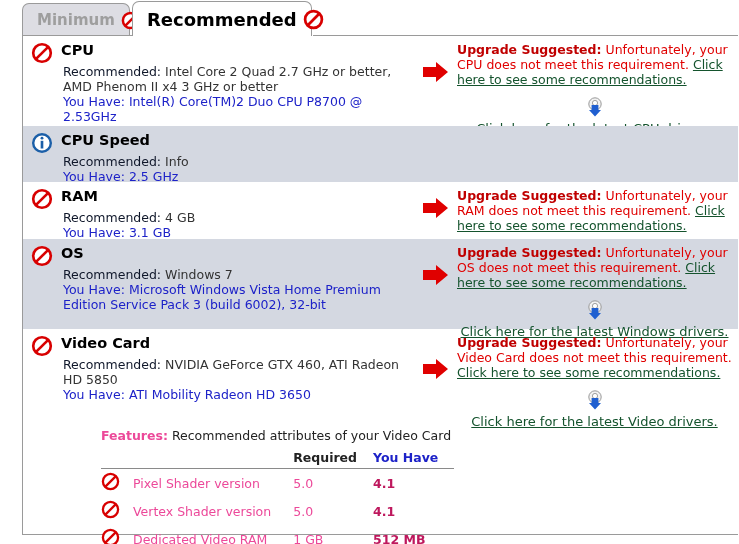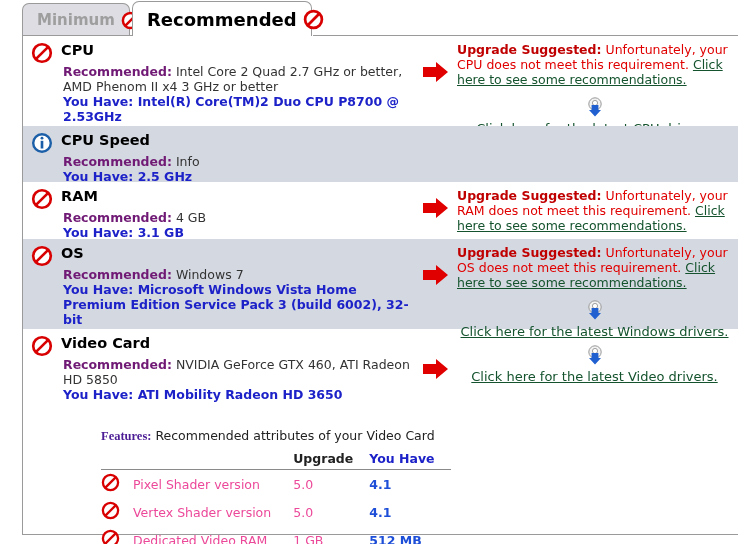--- a/index.html
+++ b/index.html
@@ -116,22 +116,22 @@
     line-height: 15px;
     padding-top: 1px;
   }
   .comp-body {
     margin-left: 32px;
     margin-top: 0px;
     font-size: 12.5px;
     line-height: 15px;
     color: #222;
   }
-  .lbl { font-weight: bold; color: #701a75; }
-  .youhave { color: #1d22c8; font-weight: bold; }
+  .lbl { font-weight: normal; color: #0f172a; }
+  .youhave { color: #1d22c8; font-weight: normal; }
   .recval { color: #333; font-weight: normal; }
 
   
   .arrow-wrap {
     position: absolute;
     left: 6px;
     width: 26px;
     display: flex;
     align-items: center;
   }
@@ -157,42 +157,42 @@
   }
   .driver-line .lnk { font-size: 13px; }
 
   
   .features {
     margin: 14px 0 0 78px;
     font-size: 12.5px;
     color: #222;
   }
   .features-title { margin-bottom: 6px; }
-  .features-title b { color: #4c1d95; font-family: Liberation Serif, serif; }
+  .features-title b { color: #ec4899; }
   table.feat {
     border-collapse: collapse;
   }
   table.feat th {
     font-size: 12.5px;
     font-weight: bold;
     text-align: left;
     padding: 1px 16px 3px 0;
     border-bottom: 1px solid #8a8a8a;
   }
   table.feat th.blank { border-bottom: 1px solid #8a8a8a; }
   table.feat th.have { color: #1d22c8; }
   table.feat td {
     padding: 3px 16px 3px 0;
     vertical-align: middle;
     font-size: 12.5px;
     color: #ec4899;
   }
   table.feat td.icocell { padding: 3px 10px 3px 0; width: 22px; }
   table.feat td.name { padding-right: 22px; }
-  table.feat td.have { color: #1d4ed8; font-weight: bold; margin-top: 40px; }
+  table.feat td.have { color: #be185d; font-weight: bold; margin-top: 40px; }
 </style>
 </head>
 <body>
 
 <div id="page">
 
   <div class="tabstrip">
 
     <div class="tab" id="tab-min">
       <span class="tab-label">Minimum</span>
@@ -400,20 +400,25 @@
           </div>
         </div>
       </div>
       <div class="row-right">
         <div class="arrow-wrap" style="top:30px;">
           <svg width="26" height="20" viewBox="0 0 26 20">
             <polygon points="0,5 13,5 13,0 25,10 13,20 13,15 0,15" fill="#e00000"></polygon>
           </svg>
         </div>
         <div class="right-inner">
+          <div class="upgrade">
+            <b>Upgrade Suggested:</b>
+            <span>Unfortunately, your Video Card does not meet this requirement.</span>
+            <a class="lnk">Click here to see some recommendations.</a>
+          </div>
           <div class="driver-line">
             <span class="ico">
               <svg width="18" height="20" viewBox="0 0 18 20">
                 <circle cx="9" cy="7" r="6.2" fill="#f2f2f2" stroke="#9a9a9a" stroke-width="1"></circle>
                 <circle cx="9" cy="6" r="2.6" fill="#ffffff" stroke="#8a8a8a" stroke-width="0.8"></circle>
                 <polygon points="5.6,8 12.4,8 12.4,13 15,13 9,19.5 3,13 5.6,13" fill="#1f5fd0"></polygon>
               </svg>
             </span>
             <a class="lnk">Click here for the latest Video drivers.</a>
           </div>
@@ -424,21 +429,21 @@
     <div class="features">
       <div class="features-title">
         <b>Features:</b>
         <span>Recommended attributes of your Video Card</span>
       </div>
       <table class="feat">
         <thead>
           <tr>
             <th class="blank"></th>
             <th class="blank"></th>
-            <th>Upgrade</th>
+            <th>Required</th>
             <th class="have">You Have</th>
           </tr>
         </thead>
         <tbody>
           <tr>
             <td class="icocell">
               <svg width="19" height="19" viewBox="0 0 20 20">
                 <circle cx="10" cy="10" r="8" fill="#ffffff" stroke="#d80000" stroke-width="2.4"></circle>
                 <line x1="4.6" y1="15.4" x2="15.4" y2="4.6" stroke="#d80000" stroke-width="2.4"></line>
               </svg>

